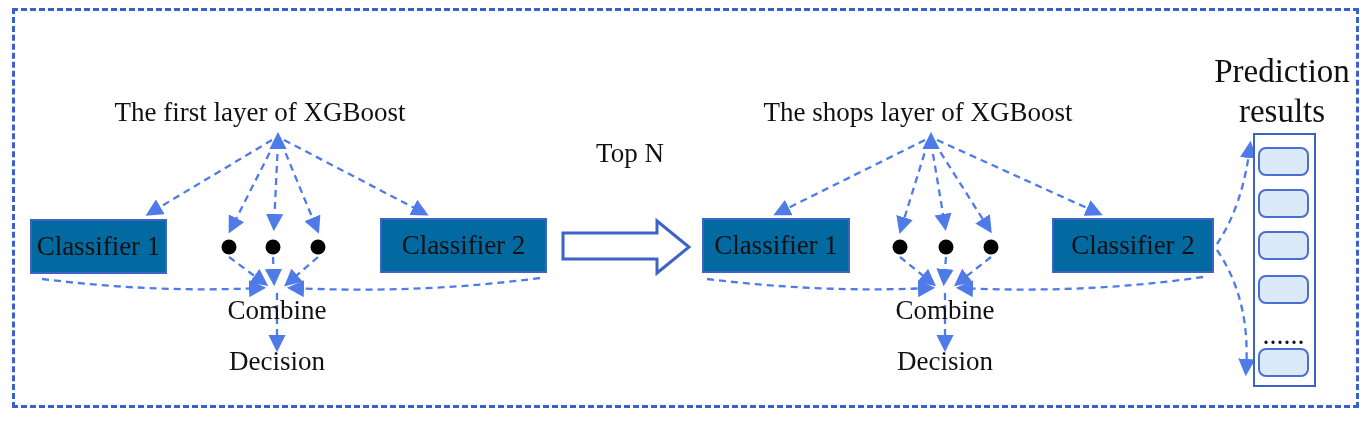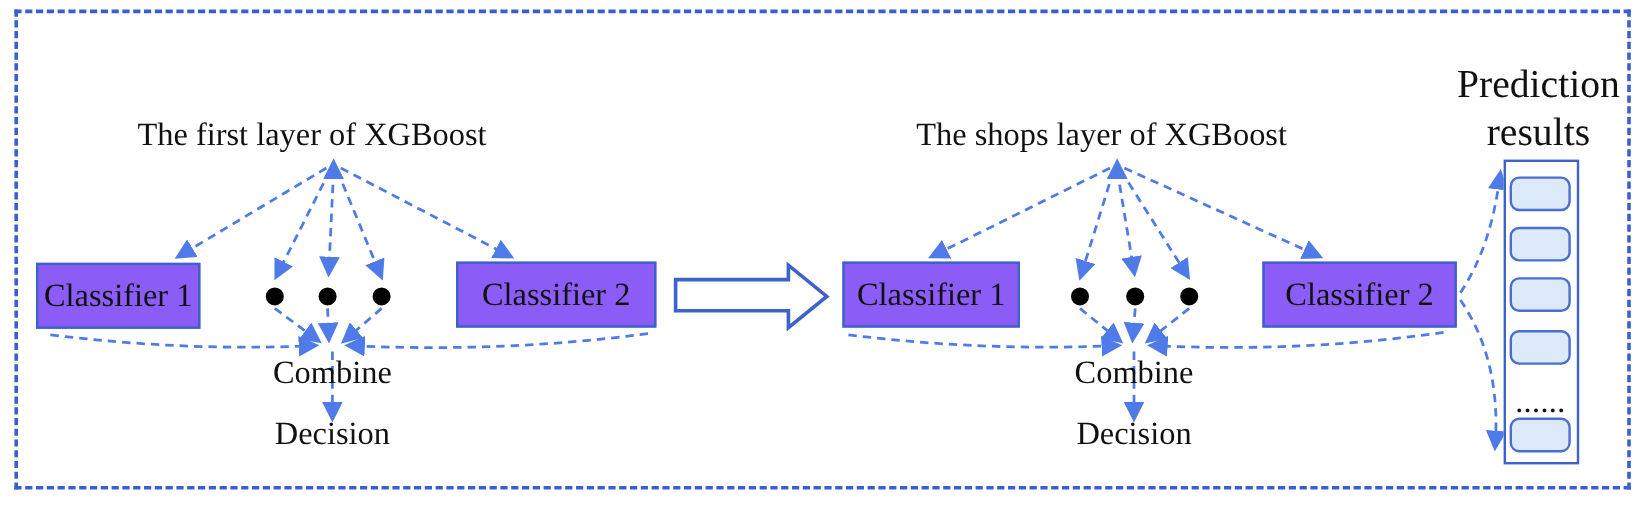--- a/index.html
+++ b/index.html
@@ -22,21 +22,21 @@
     position:absolute;
     white-space:nowrap;
     font-size:27px;
     line-height:1.1;
     transform:translateX(-50%);
     text-align:right;
   }
   .classifier-box{
     position:absolute;
     box-sizing:border-box;
-    background:#8b5cf6;
+    background:#0369a1;
     border:2.5px solid #3D63C9;
     display:flex;align-items:center;justify-content:center;
     font-size:27px;
   }
   .transfer-label{
     position:absolute;
     left:630px;top:138px;
     transform:translateX(-50%);
     text-align:center;
     font-size:27px;line-height:1.15;
@@ -154,20 +154,21 @@
 
   <div class="classifier-box" style="left:380px;top:218px;width:167px;height:55px;">
     <span>Classifier 2</span>
   </div>
 
   <div class="label" style="left:277px;top:296px;">Combine</div>
 
   <div class="label" style="left:277px;top:347px;">Decision</div>
 
   <div class="transfer-label">
+    <div>Top N</div>
   </div>
 
   <div class="label" style="left:918px;top:98px;">The shops layer of XGBoost</div>
 
   <div class="classifier-box" style="left:702px;top:218px;width:148px;height:55px;">
     <span>Classifier 1</span>
   </div>
 
   <div class="classifier-box" style="left:1052px;top:218px;width:162px;height:55px;">
     <span>Classifier 2</span>

